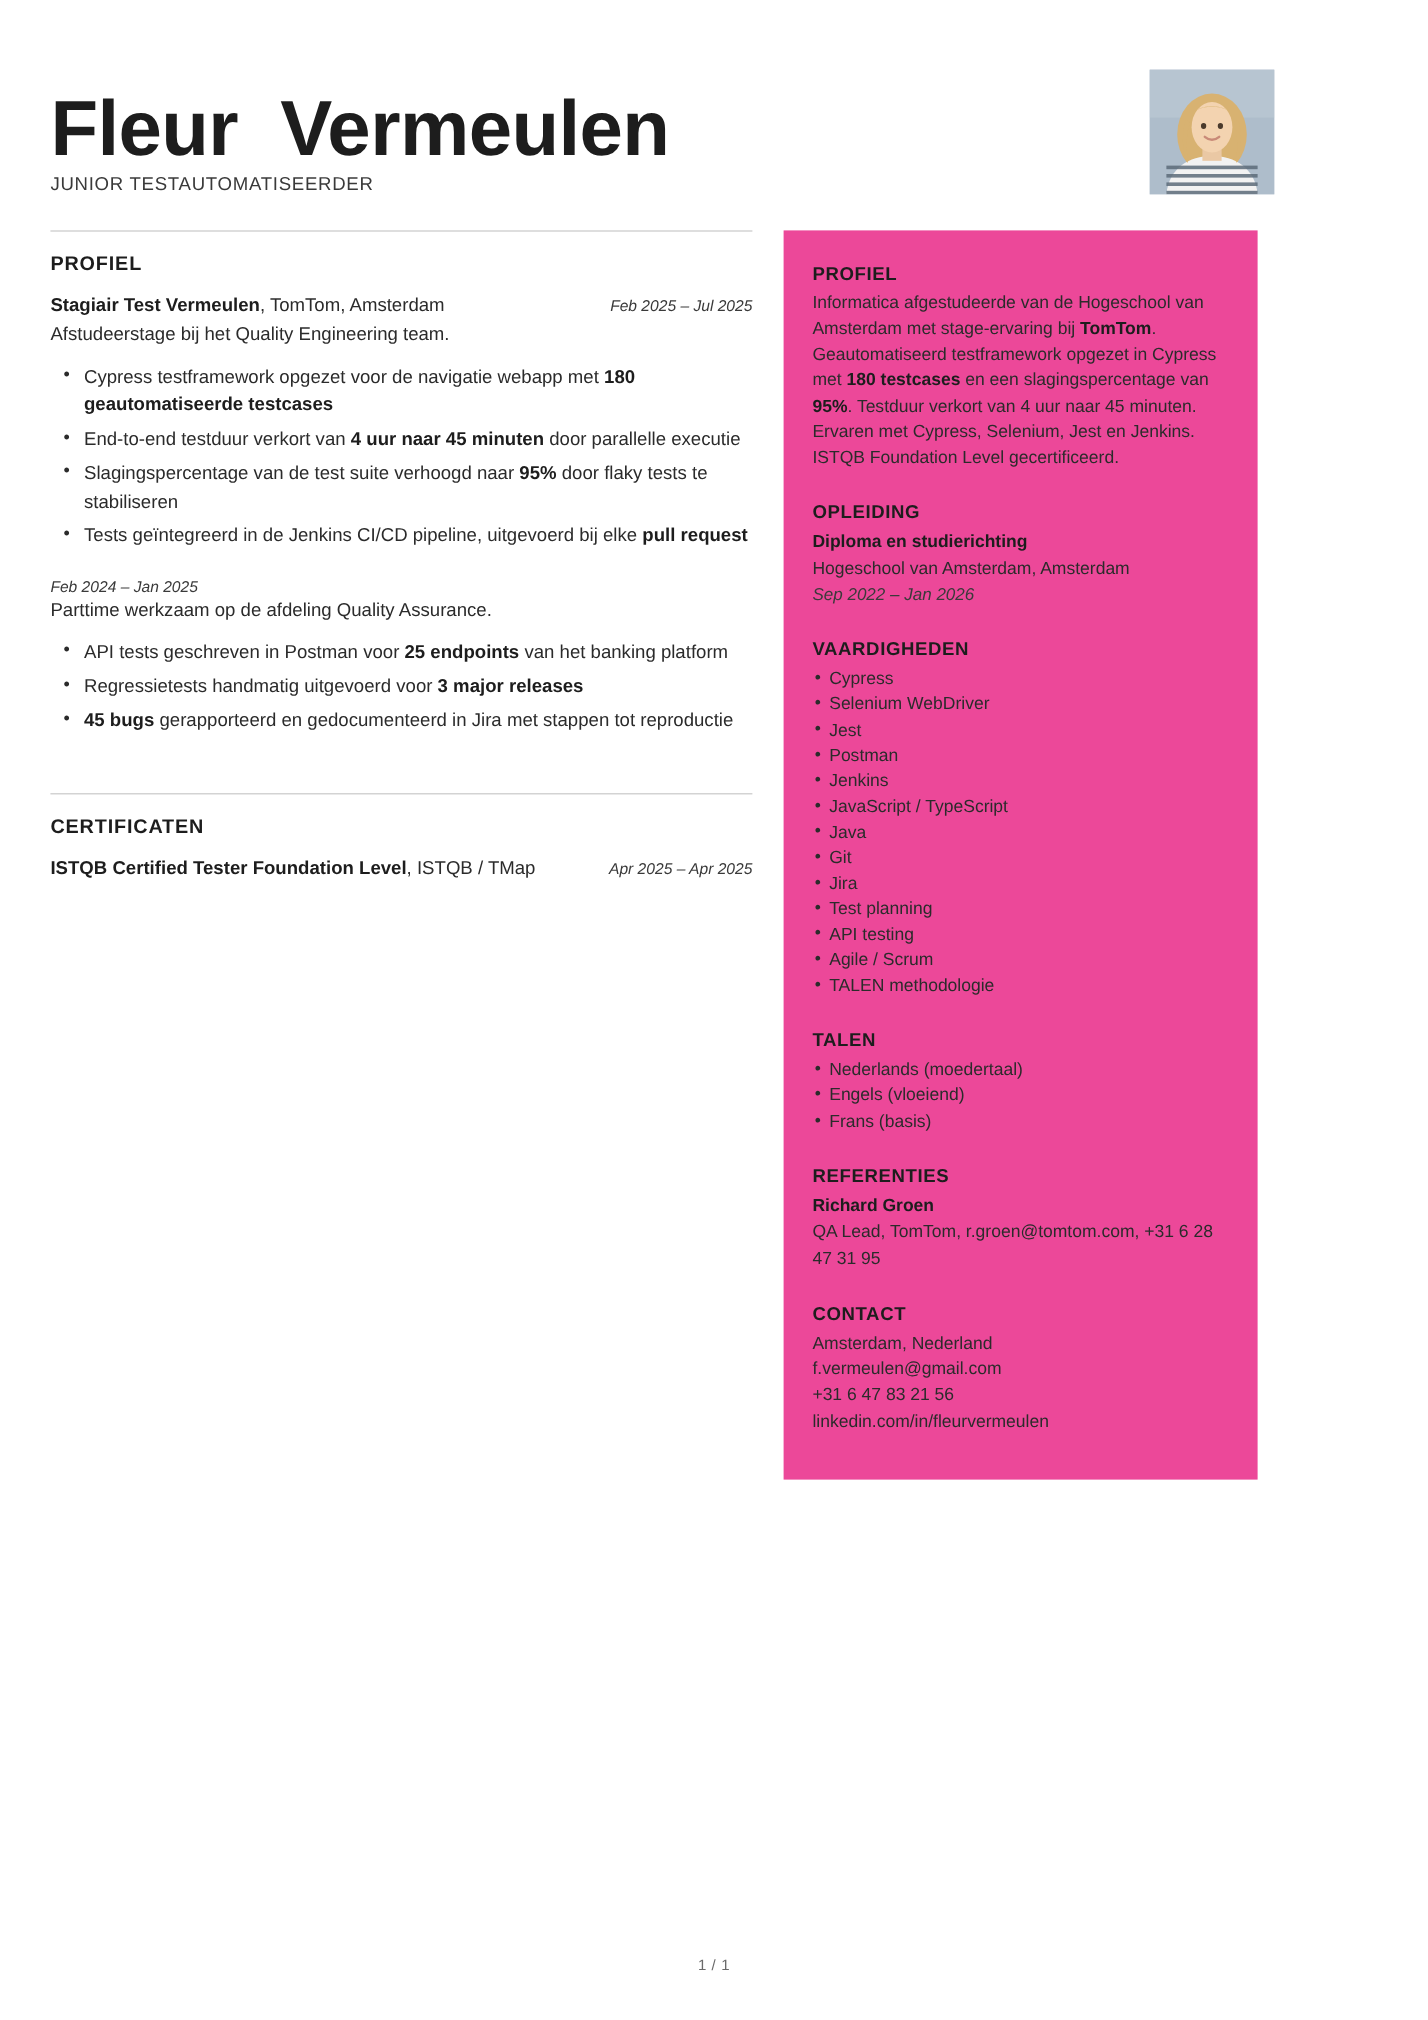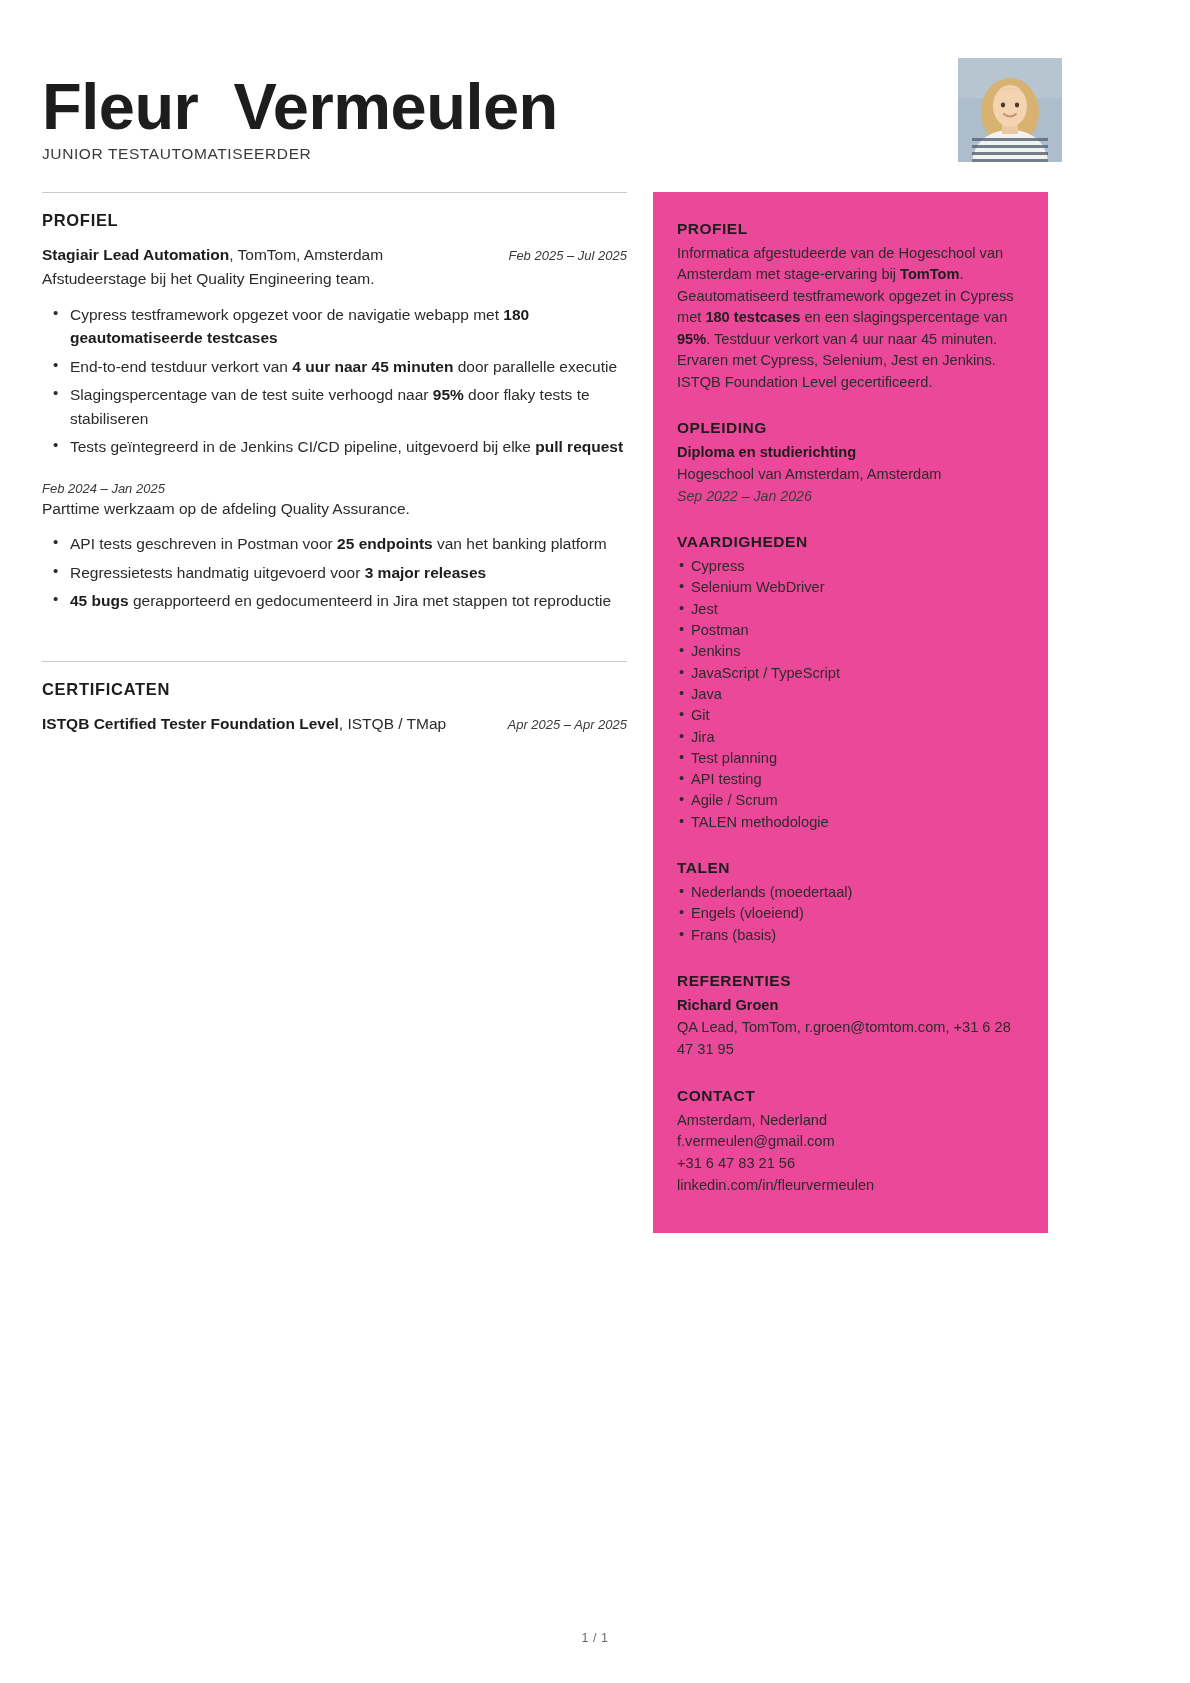--- a/index.html
+++ b/index.html
@@ -247,21 +247,21 @@
 
   <div class="columns">
 
     <div class="col-main">
 
       <div class="rule"></div>
       <div class="section-title">PROFIEL</div>
 
       <div class="entry-block">
         <div class="entry-head">
-          <div class="entry-title"><b>Stagiair Lead Automation</b><span>, TomTom, Amsterdam</span></div>
+          <div class="entry-title"><b>Stagiair Test Vermeulen</b><span>, TomTom, Amsterdam</span></div>
           <div class="entry-date">Feb 2025 – Jul 2025</div>
         </div>
         <div class="entry-sub">Afstudeerstage bij het Quality Engineering team.</div>
         <ul class="bullets">
             <li><span>Cypress testframework opgezet voor de navigatie webapp met </span><b>180 geautomatiseerde testcases</b></li>
             <li><span>End-to-end testduur verkort van </span><b>4 uur naar 45 minuten</b><span> door parallelle executie</span></li>
             <li><span>Slagingspercentage van de test suite verhoogd naar </span><b>95%</b><span> door flaky tests te stabiliseren</span></li>
             <li><span>Tests geïntegreerd in de Jenkins CI/CD pipeline, uitgevoerd bij elke </span><b>pull request</b></li>
           </ul>
       </div>

